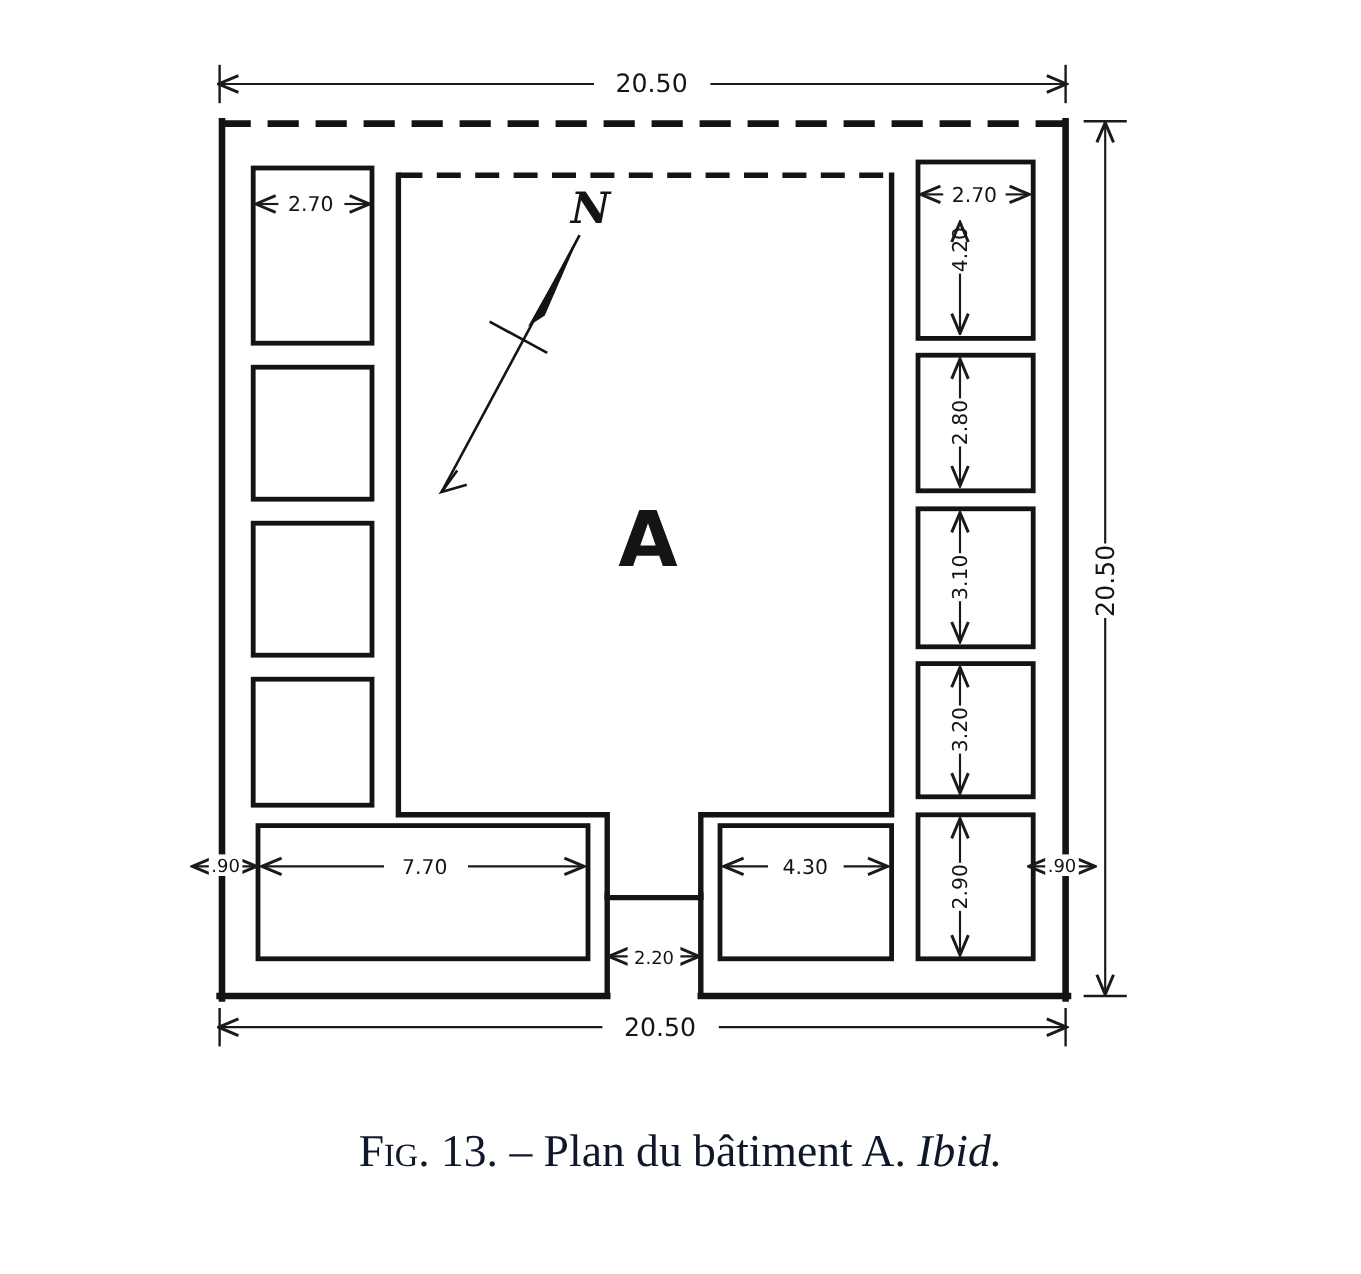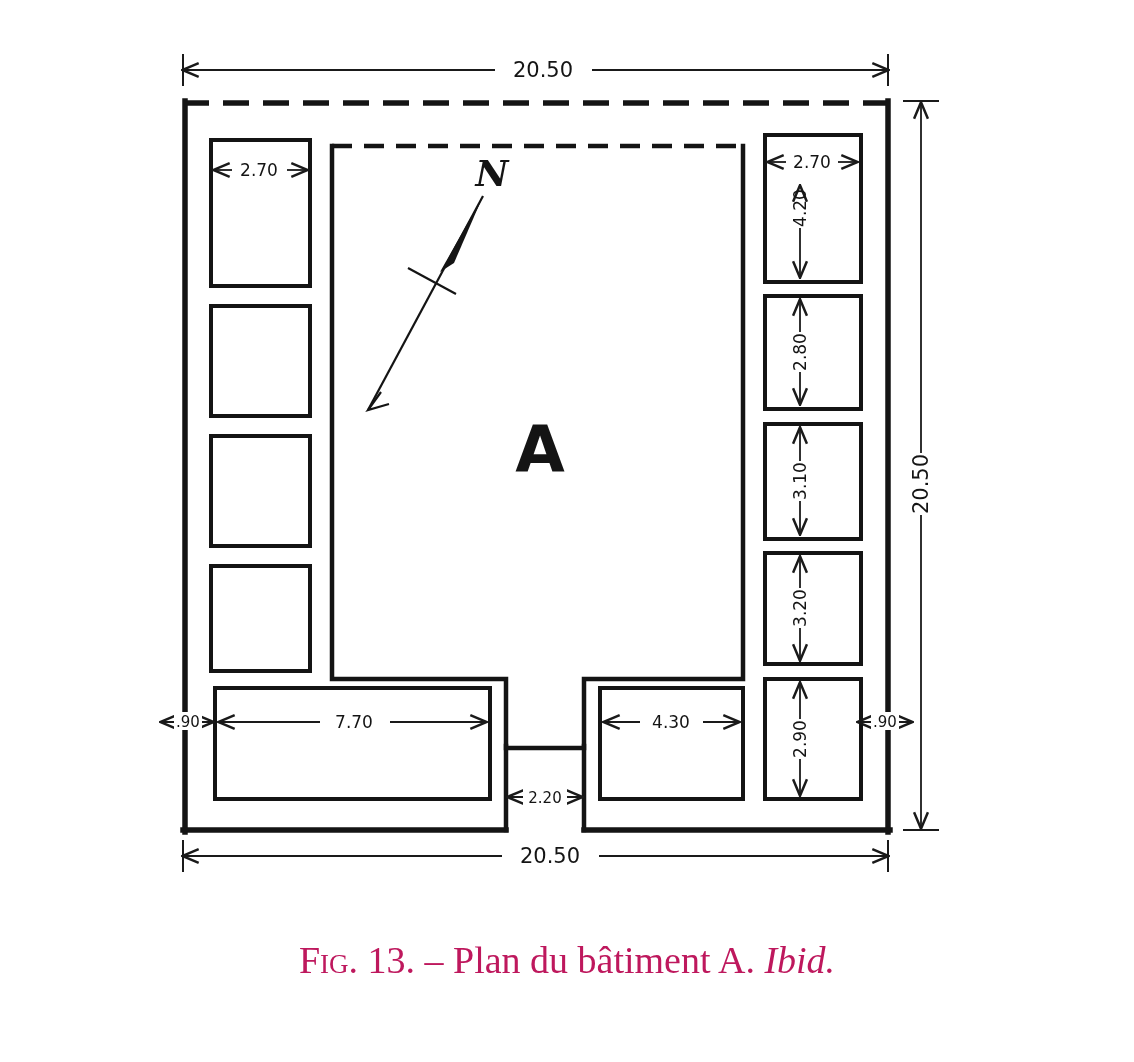--- a/index.html
+++ b/index.html
@@ -21,21 +21,21 @@
   .wall-inner-dashed{stroke:#141414;stroke-width:4.5;fill:none;stroke-dasharray:20 12;}
   .room{stroke:#141414;stroke-width:4;fill:none;}
   .dimtext{font-family:"DejaVu Sans", sans-serif;font-size:17px;fill:#141414;}
   .dimtext-big{font-family:"DejaVu Sans", sans-serif;font-size:21px;fill:#141414;}
   .dimtext-small{font-family:"DejaVu Sans", sans-serif;font-size:15px;fill:#141414;}
   .north-line{stroke:#141414;stroke-width:2.2;fill:none;}
   .caption{
     position:absolute;top:938px;left:0;width:1134px;
     text-align:center;
     font-family:"Liberation Serif", serif;
-    font-size:38px;color:#be185d;
+    font-size:38px;color:#0f172a;
   }
   .caption .figlabel{font-variant:small-caps;}
   .caption .source{font-style:italic;}
 </style>
 </head>
 <body>
 
 <div class="page">
 
   <svg width="1134" height="930" viewBox="0 0 1134 930">

